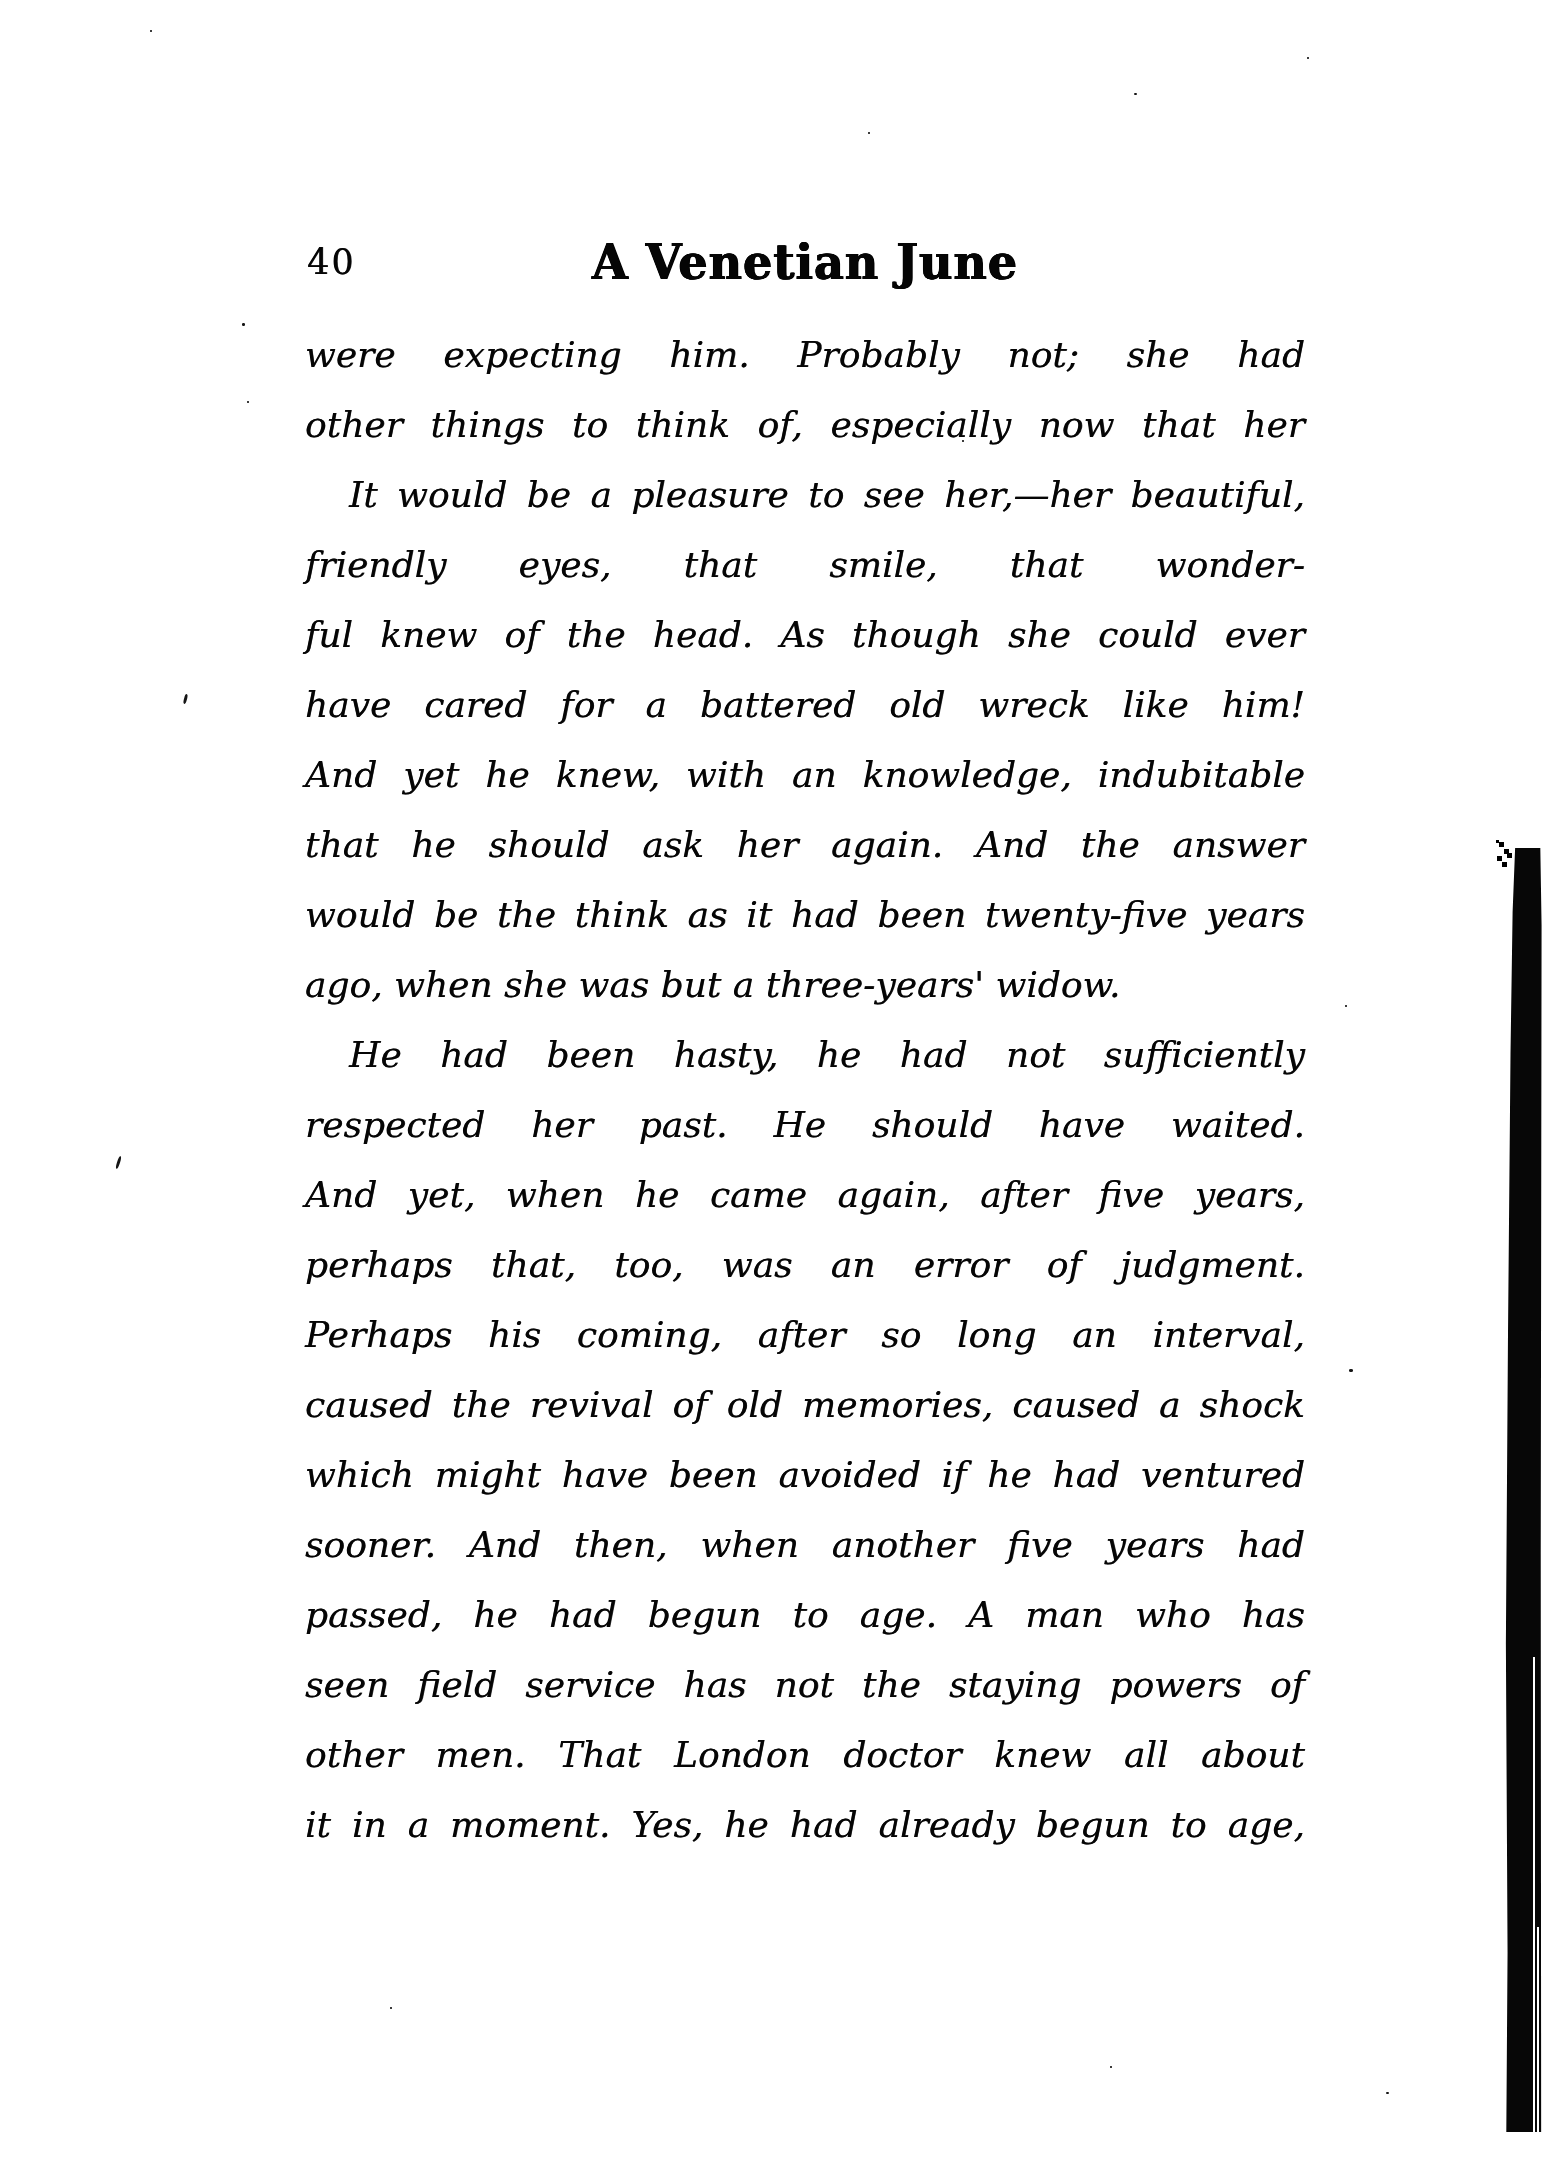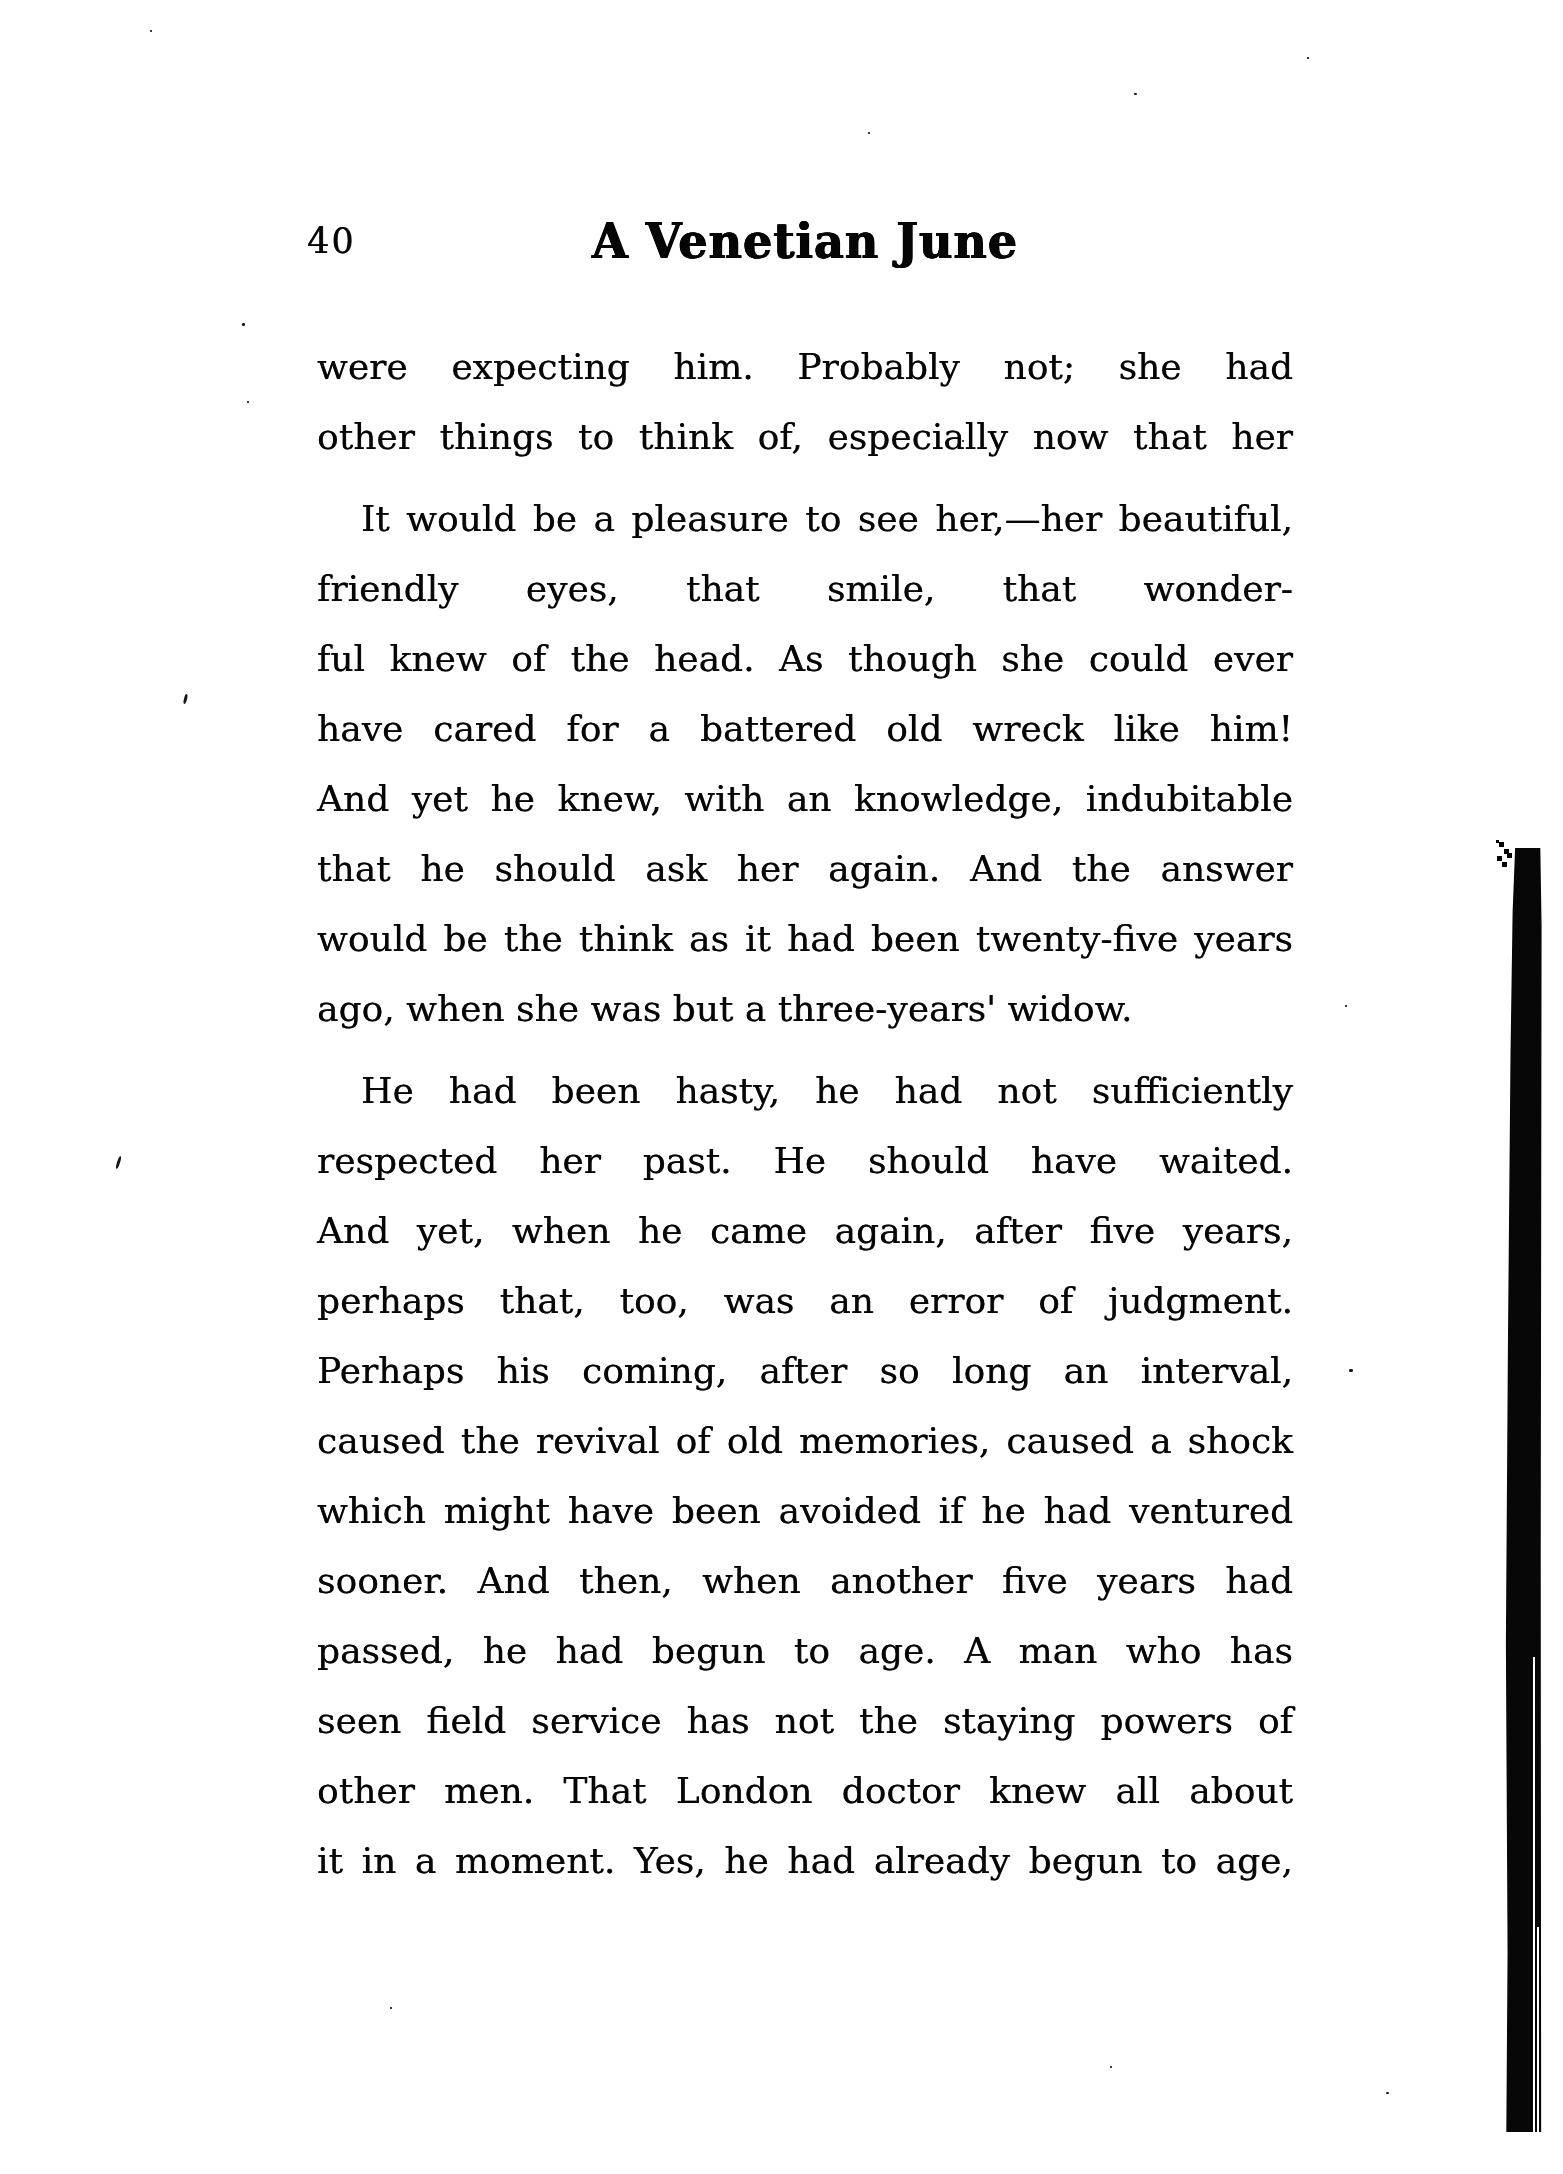--- a/index.html
+++ b/index.html
@@ -8,21 +8,21 @@
     background:#ffffff;
     position:relative;
     overflow:hidden;
     font-family:"DejaVu Serif","Liberation Serif",serif;
     color:#050505;
   }
   .page{position:absolute;inset:0;background:#fff;}
 
   
   .header{
-    position:absolute;left:305px;top:212px;width:1000px;height:58px;
+    position:absolute;left:305px;top:233px;width:1000px;height:58px;
     line-height:58px;white-space:nowrap;
   }
   .pagenum{
     position:absolute;left:2px;top:0;
     font-size:35px;letter-spacing:2px;
     text-shadow:0.4px 0 rgba(0,0,0,.8);
   }
   .title{
     display:block;text-align:center;
     font-size:46px;font-weight:bold;
@@ -30,21 +30,21 @@
     text-shadow:0.8px 0 #000, -0.4px 0 #000, 0 0.4px #000;
     transform:scaleY(1.04);
   }
 
   
   .bodytext{
     position:absolute;left:305px;top:320px;width:1000px;
     font-size:36px;
     text-shadow:0.35px 0 rgba(0,0,0,.75);
   }
-  .para{margin:12px;padding:0;}
+  .para{margin:0;padding:0;font-style:italic;}
   .line{
     display:flex;justify-content:space-between;
     height:70px;line-height:70px;
     white-space:nowrap;
   }
   .line.indent{padding-left:44px;}
   .line.last{display:block;justify-content:flex-start;}
 
   
   .band{

